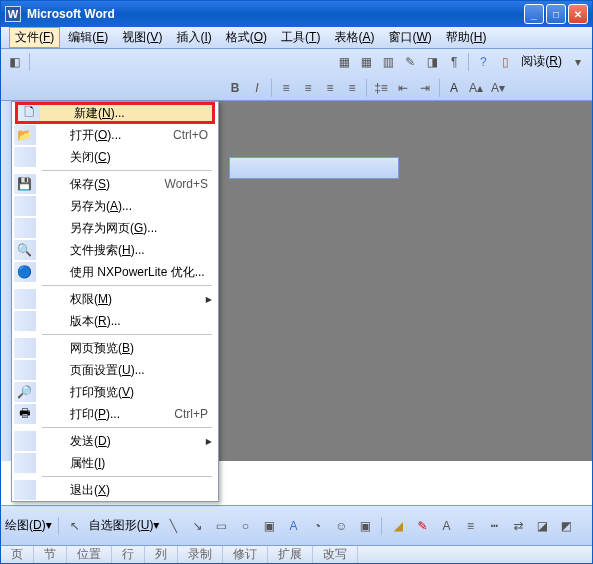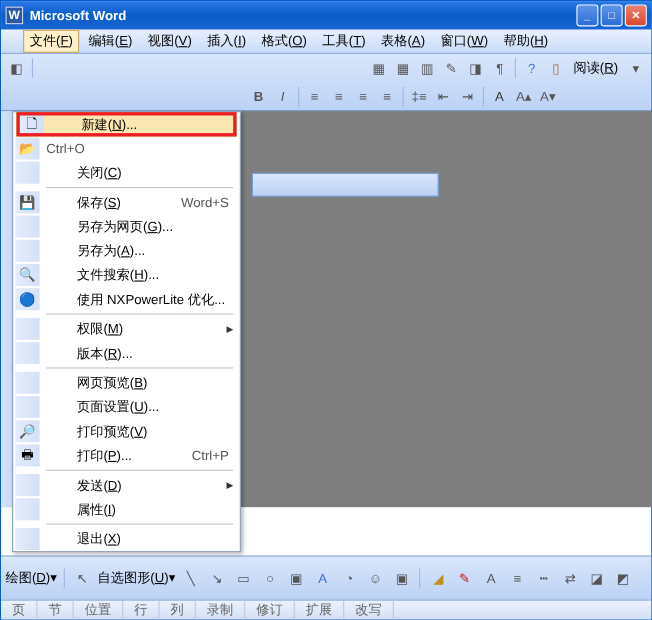--- a/index.html
+++ b/index.html
@@ -4,21 +4,21 @@
 <style>
 * { margin: 0; padding: 0; box-sizing: border-box; font-family: "Microsoft Sans Serif", Tahoma, sans-serif; font-size: 12px; }
 body { background: #fff; width: 593px; height: 564px; overflow: hidden; }
 .window { width: 593px; height: 564px; display: flex; flex-direction: column; border: 1px solid #0a5dc7; }
 .titlebar { background: linear-gradient(180deg,#2a78e8 0%,#0a5dc7 50%,#1865d6 100%); height: 26px; display: flex; align-items: center; padding: 0 4px; color: #fff; font-weight: bold; }
 .titlebar .app-icon { width: 16px; height: 16px; background: #2b57a5; border: 1px solid #ccd8f0; margin-right: 6px; display: flex; align-items: center; justify-content: center; color: #fff; font-size: 11px; }
 .title-controls { margin-left: auto; display: flex; gap: 2px; }
 .title-btn { width: 20px; height: 20px; border: 1px solid #fff; border-radius: 3px; display: flex; align-items: center; justify-content: center; color: #fff; font-size: 10px; font-weight: bold; }
 .title-btn.close { background: linear-gradient(#f08070,#d8482d); }
 .title-btn.minmax { background: linear-gradient(#5e95e6,#2a6dd6); }
-.menubar { background: linear-gradient(#e8f0ff,#c9dbf7); height: 22px; display: flex; align-items: center; border-bottom: 1px solid #7a9fd6; padding-left: 20px; gap: 2px; }
+.menubar { background: linear-gradient(#e8f0ff,#c9dbf7); height: 22px; display: flex; align-items: center; border-bottom: 1px solid #7a9fd6; padding-left: 8px; gap: 2px; }
 .menu-item { padding: 2px 6px; cursor: default; }
 .menu-item u { text-decoration: underline; }
 .menu-item.active { background: #fff0cc; border: 1px solid #c0a060; padding: 1px 5px; }
 .toolbars { background: linear-gradient(#d9e6fb,#bcd2f5); border-bottom: 1px solid #7a9fd6; padding: 2px 4px; display: flex; flex-wrap: wrap; gap: 2px; align-items: center; height: 52px; position: relative; }
 .float-toolbar { position: absolute; left: 228px; top: 56px; width: 170px; height: 22px; background: linear-gradient(#d9e6fb,#bcd2f5); border: 1px solid #7a9fd6; z-index: 5; }
 .tool-btn { width: 20px; height: 20px; border: 1px solid transparent; display: inline-flex; align-items: center; justify-content: center; color: #555; }
 .tool-sep { width: 1px; height: 18px; background: #a0b8e0; margin: 0 2px; display: inline-block; }
 .main-area { flex: 1; position: relative; background: #9c9c9c; }
 .ruler-v { position: absolute; left: 0; top: 0; bottom: 0; width: 18px; background: linear-gradient(90deg,#d9e6fb,#bcd2f5); border-right: 1px solid #7a9fd6; }
 .docgray { position: absolute; left: 18px; right: 0; top: 0; bottom: 0; background: #7e7e7e; }
@@ -109,39 +109,40 @@
     <div class="docgray"></div>
     <div class="float-toolbar"></div>
 
     <div class="dropdown" id="dropdown">
         <div class="dd-item highlight highlight-border">
           <span class="dd-icon">🗋</span>
           <span class="dd-label">新建(<u>N</u>)...</span>
         </div>
         <div class="dd-item">
           <span class="dd-icon">📂</span>
+          <span class="dd-label">打开(<u>O</u>)...</span>
           <span class="dd-shortcut">Ctrl+O</span>
         </div>
         <div class="dd-item">
           <span class="dd-icon"></span>
           <span class="dd-label">关闭(<u>C</u>)</span>
         </div>
         <div class="dd-sep"></div>
         <div class="dd-item">
           <span class="dd-icon">💾</span>
           <span class="dd-label">保存(<u>S</u>)</span>
           <span class="dd-shortcut">Word+S</span>
         </div>
         <div class="dd-item">
           <span class="dd-icon"></span>
+          <span class="dd-label">另存为(<u>A</u>)...</span>
+        </div>
+        <div class="dd-item">
+          <span class="dd-icon"></span>
           <span class="dd-label">另存为网页(<u>G</u>)...</span>
-        </div>
-        <div class="dd-item">
-          <span class="dd-icon"></span>
-          <span class="dd-label">另存为(<u>A</u>)...</span>
         </div>
         <div class="dd-item">
           <span class="dd-icon">🔍</span>
           <span class="dd-label">文件搜索(<u>H</u>)...</span>
         </div>
         <div class="dd-item">
           <span class="dd-icon">🔵</span>
           <span class="dd-label">使用 NXPowerLite 优化...</span>
         </div>
         <div class="dd-sep"></div>

